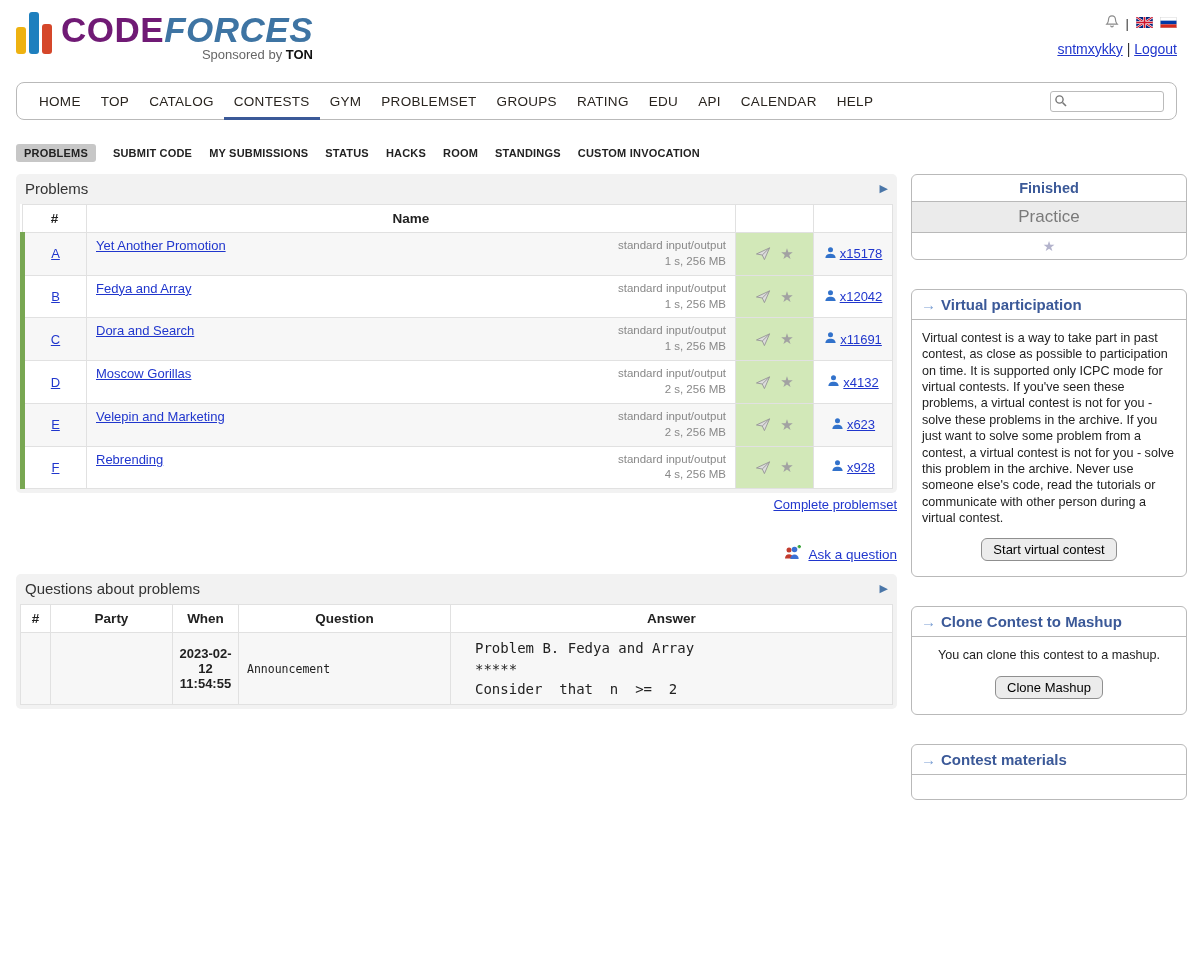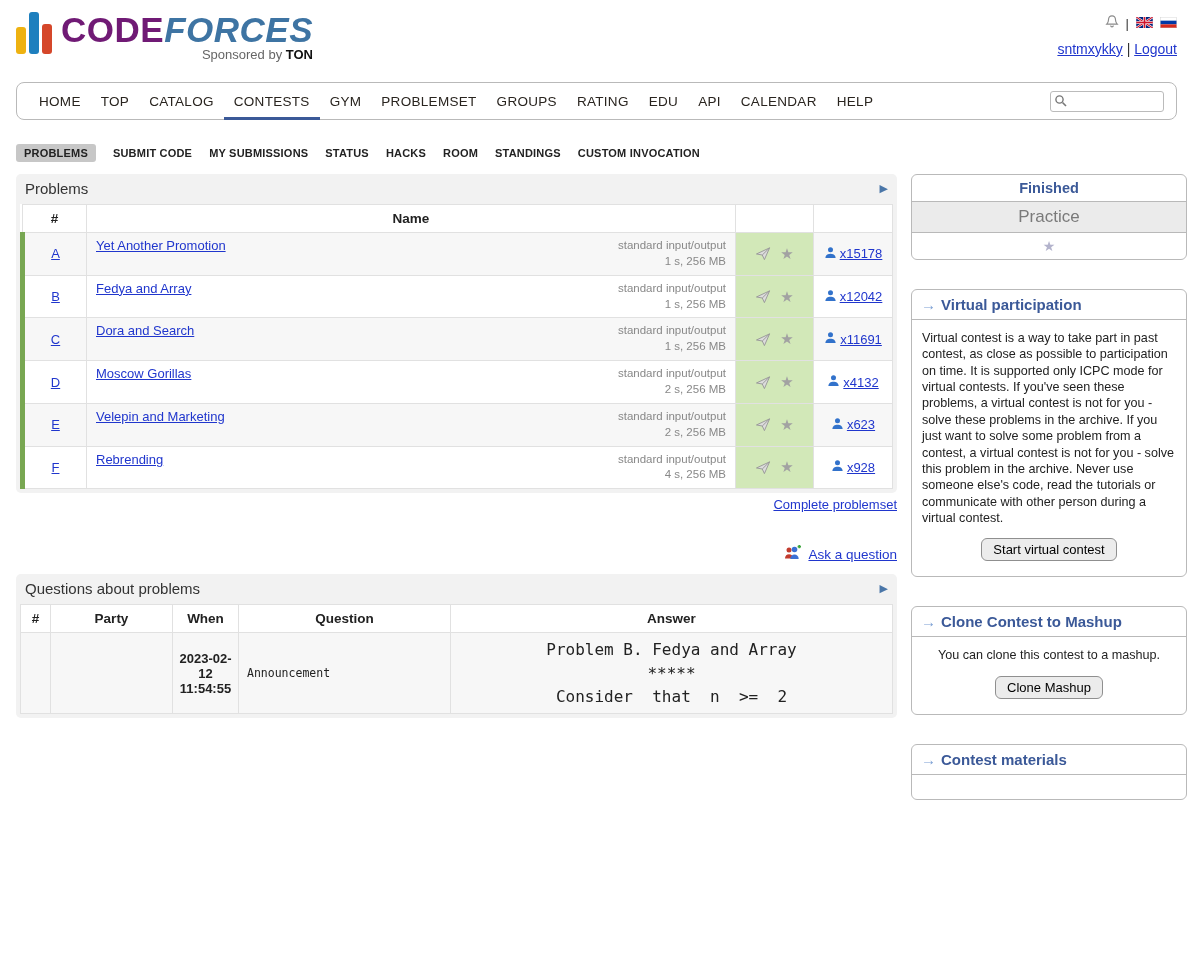--- a/index.html
+++ b/index.html
@@ -68,22 +68,22 @@
   td.solved { width:79px; text-align:center;margin-top:12px; }
   .solved-link { display:inline-flex; align-items:center; gap:3px; }
 
   .below-table { text-align:right; margin:4px 0 0; font-size:13px; }
   .ask-q { display:flex; justify-content:flex-end; align-items:center; gap:6px; margin:32px 0 10px; font-size:13.5px; }
 
   
   td.q-idx { width:30px; } td.q-party { width:122px; }
   td.q-when { width:66px; text-align:center; font-weight:bold; font-size:13px; padding:3px 2px; }
   td.q-question { width:212px; font-family:"DejaVu Sans Mono",monospace; font-size:11.5px; padding:6px 8px; }
-  td.q-answer { font-family:"DejaVu Sans Mono",monospace; font-size:16px; white-space:pre-wrap;
-                padding:5px 24px; line-height:1.45; vertical-align:middle;text-align:center; }
+  td.q-answer { font-family:"DejaVu Sans Mono",monospace; font-size:14px; white-space:pre-wrap;
+                padding:5px 24px; line-height:1.45; vertical-align:middle; }
   tr.q-row { background:#fbfbf3; }
 
   
   .sidebox { border:1px solid #b9b9b9; border-radius:6px; margin-bottom:29px; background:#fff; overflow:hidden; }
   .sidebox .title { padding:6px 9px; font-weight:bold; font-size:15px; color:#3B5998; border-bottom:1px solid #b9b9b9; }
   .title .arrow { color:#7b9fd4; margin-right:5px; }
   .sidebox .body { padding:8px 10px; font-size:12.6px; line-height:1.3; }
   .sidebox .body p { margin:2px 0 6px; }
   .body.centered { text-align:center; }
 

